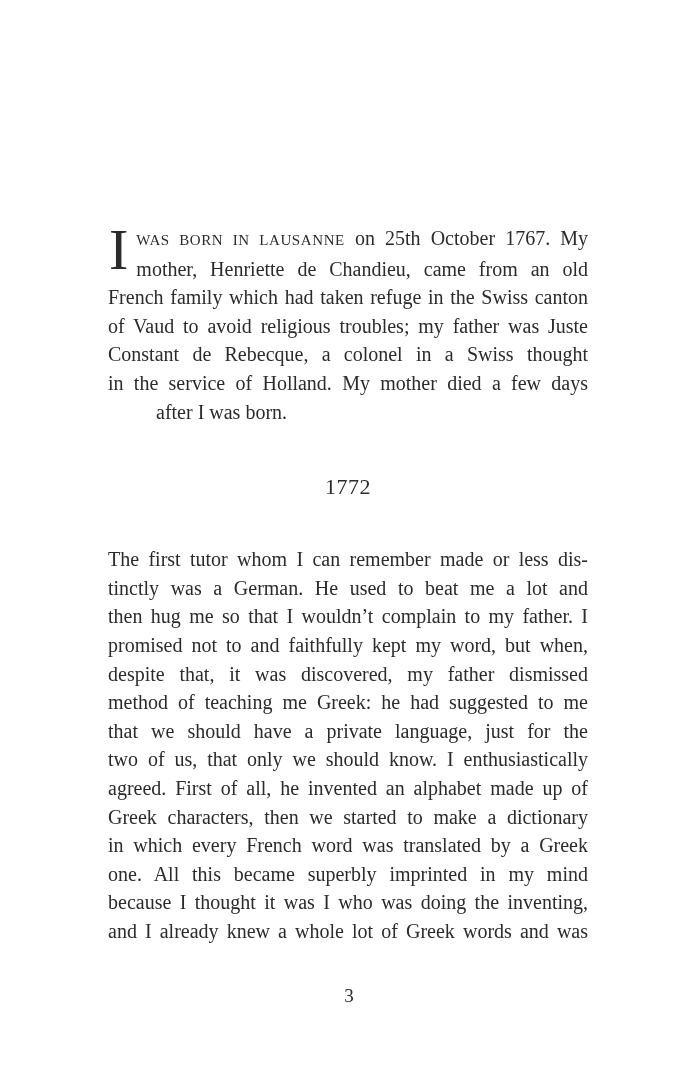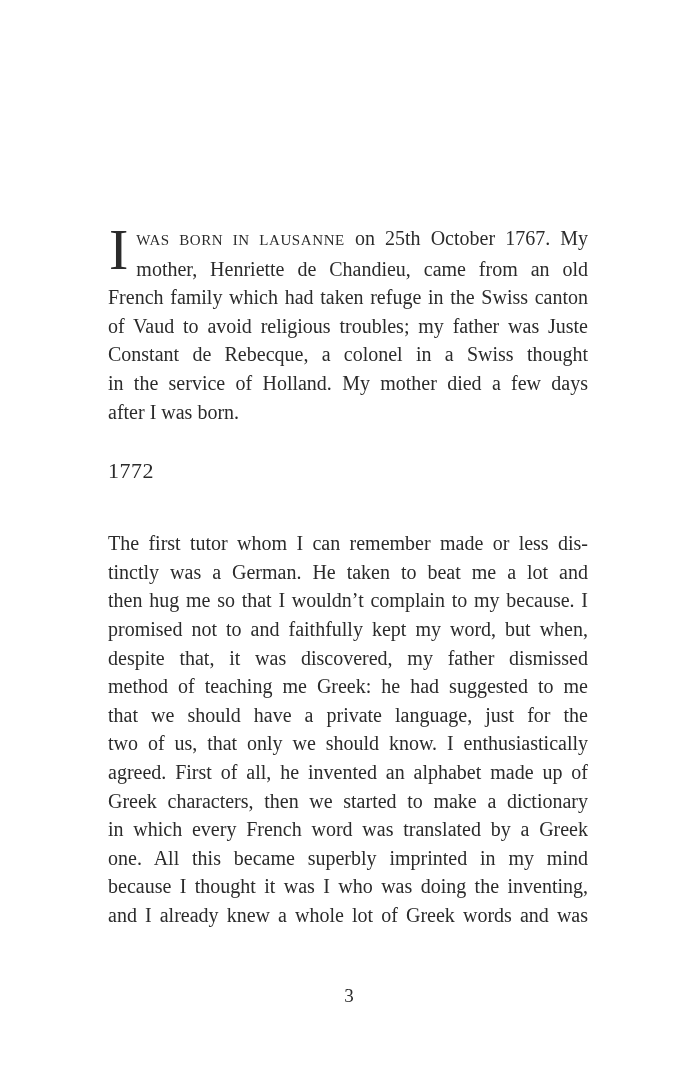--- a/index.html
+++ b/index.html
@@ -19,37 +19,37 @@
     width: 480px;
   }
   .paragraph { font-size: 20px; }
   .line {
     line-height: 28.6px;
     text-align: justify;
     text-align-last: justify;
     white-space: normal;
   }
   
-  .opening .line:last-child { text-align-last: left; }
+  .opening .line:last-child { text-align-last: left; margin-left: 48px; }
   .dropcap {
     float: left;
     font-size: 58px;
     line-height: 52px;
     padding: 0 8px 0 1px;
   }
   .smallcaps {
     font-size: 15px;
     letter-spacing: 0.6px;
   }
   .section-heading {
-    margin: 30px 0 44px 0;
+    margin: 46px 0 44px 0;
     font-size: 22px;
     line-height: 29px;
     font-weight: normal;
-    text-align: left;
+    text-align: center;
     letter-spacing: 0.5px;
   }
   .page-number {
     position: absolute;
     left: 0;
     right: 0;
     top: 984px;
     text-align: center;
     font-size: 19px;
     line-height: 24px;
@@ -72,22 +72,22 @@
         <div class="line">of Vaud to avoid religious troubles; my father was Juste</div>
         <div class="line">Constant de Rebecque, a colonel in a Swiss thought</div>
         <div class="line">in the service of Holland. My mother died a few days</div>
         <div class="line">after I was born.</div>
       </div>
 
     <h2 class="section-heading">1772</h2>
 
     <div class="paragraph">
         <div class="line">The first tutor whom I can remember made or less dis-</div>
-        <div class="line">tinctly was a German. He taken to beat me a lot and</div>
-        <div class="line">then hug me so that I wouldn’t complain to my because. I</div>
+        <div class="line">tinctly was a German. He used to beat me a lot and</div>
+        <div class="line">then hug me so that I wouldn’t complain to my father. I</div>
         <div class="line">promised not to and faithfully kept my word, but when,</div>
         <div class="line">despite that, it was discovered, my father dismissed</div>
         <div class="line">method of teaching me Greek: he had suggested to me</div>
         <div class="line">that we should have a private language, just for the</div>
         <div class="line">two of us, that only we should know. I enthusiastically</div>
         <div class="line">agreed. First of all, he invented an alphabet made up of</div>
         <div class="line">Greek characters, then we started to make a dictionary</div>
         <div class="line">in which every French word was translated by a Greek</div>
         <div class="line">one. All this became superbly imprinted in my mind</div>
         <div class="line">because I thought it was I who was doing the inventing,</div>

